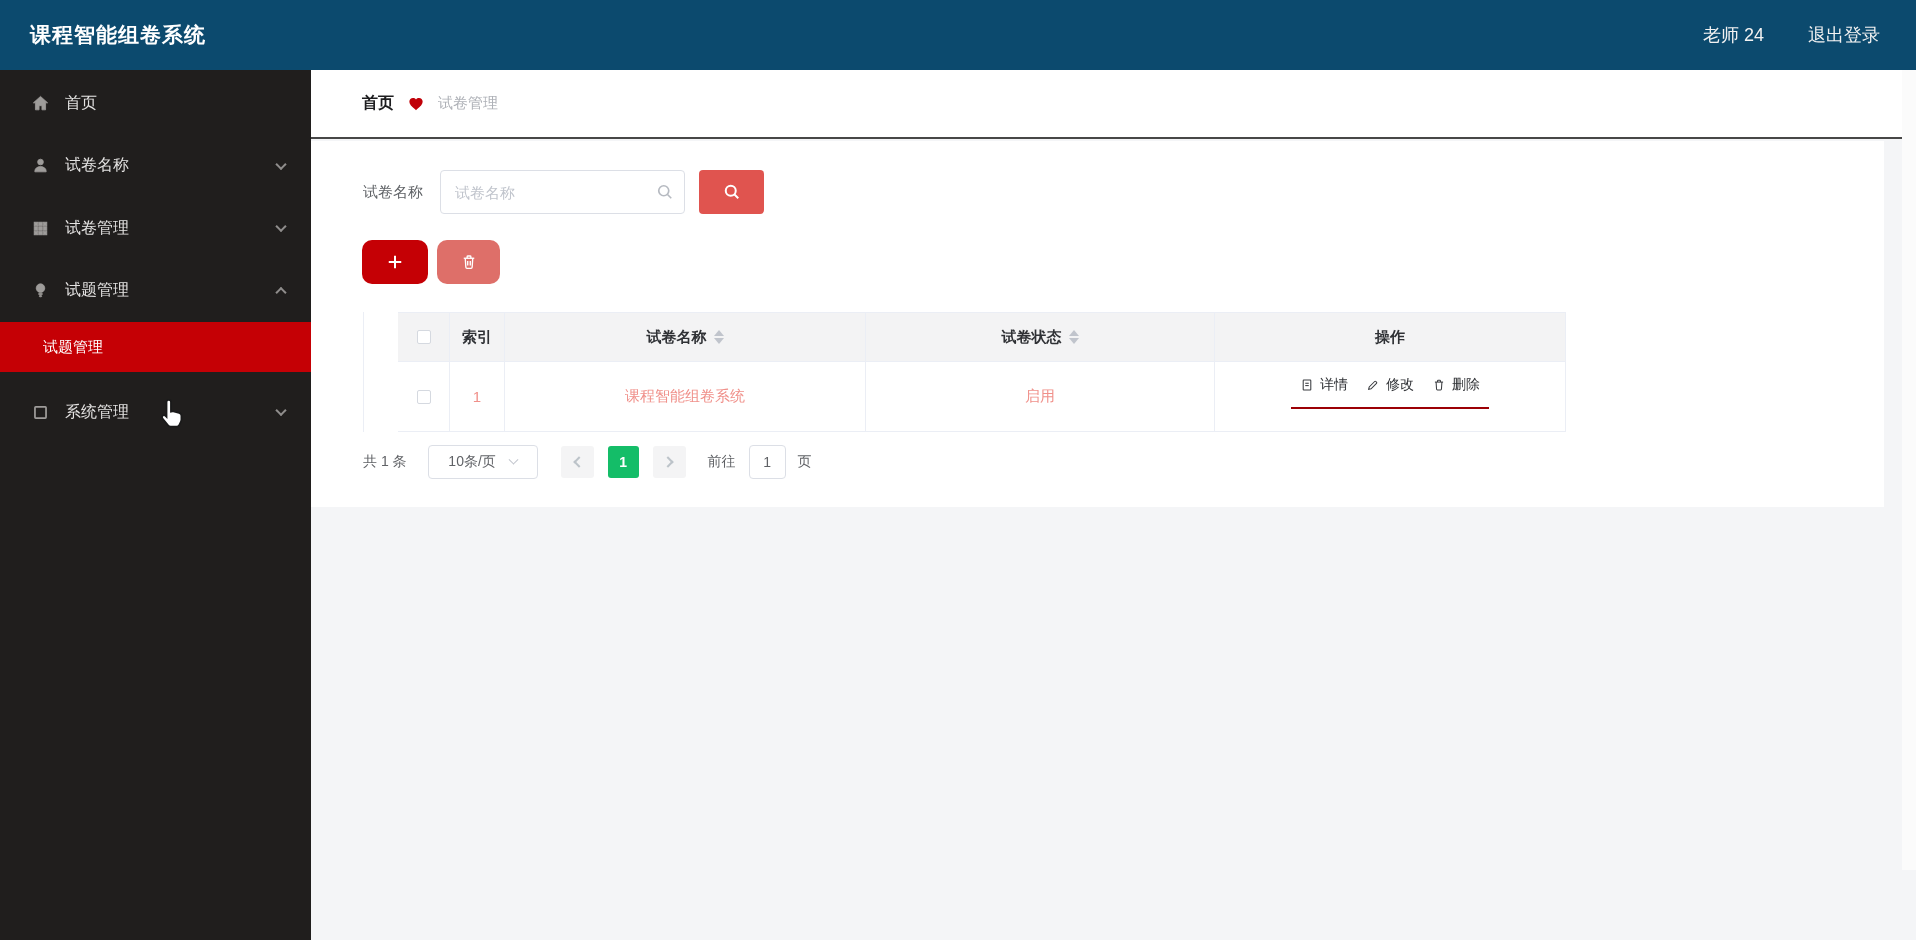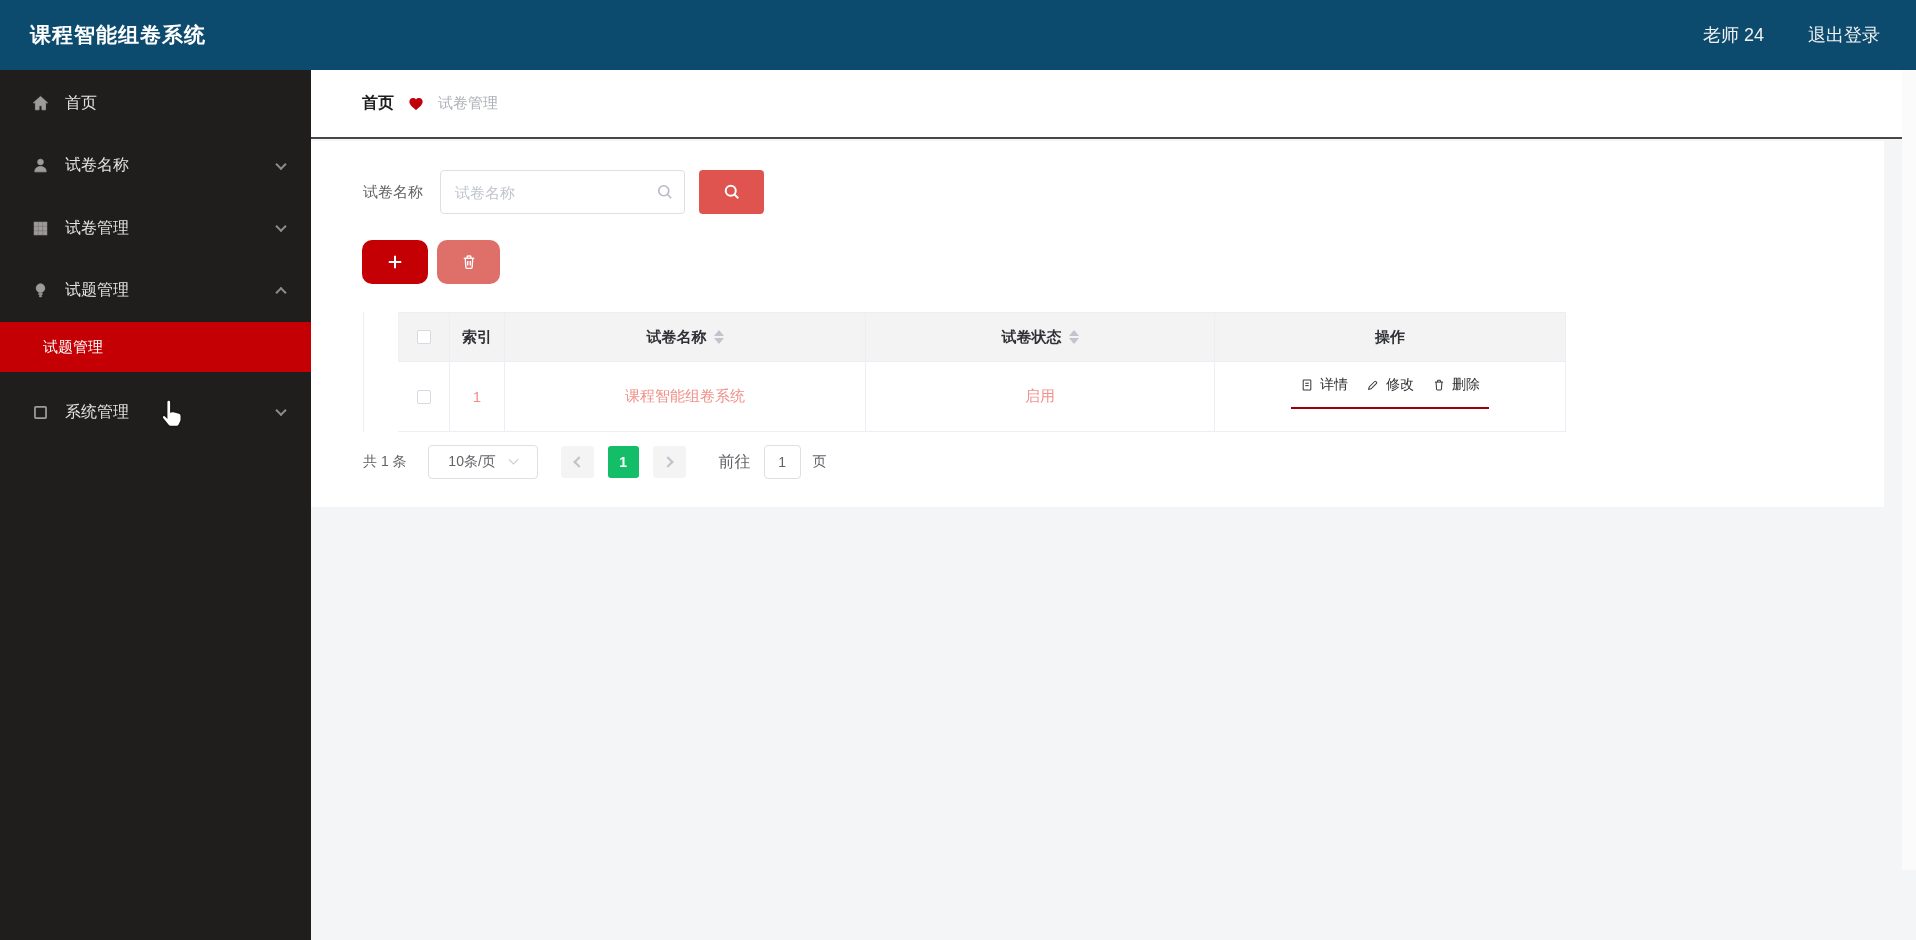--- a/index.html
+++ b/index.html
@@ -91,21 +91,21 @@
   .pg-size .chev2 { width:7px; height:7px; border-right:1.6px solid #c0c4cc; border-bottom:1.6px solid #c0c4cc;
                     transform:rotate(45deg) translate(-2px,-2px); }
   .pg-arrow { margin-left:23px; width:33px; height:32px; background:#f4f4f5; border:none; border-radius:3px;
               display:flex; align-items:center; justify-content:center; cursor:pointer; }
   .pg-arrow.next { margin-left:14px; }
   .pg-arrow .a { width:8px; height:8px; border-right:2px solid #bcc3c9; border-bottom:2px solid #bcc3c9; }
   .pg-arrow .a.left  { transform:rotate(135deg); margin-left:3px; }
   .pg-arrow .a.right { transform:rotate(-45deg); margin-right:3px; }
   .pg-page { margin-left:14px; width:31px; height:32px; background:#14bd68; color:#ffffff; border:none; border-radius:3px;
              font-size:14px; font-weight:bold; cursor:pointer; display:flex; align-items:center; justify-content:center; }
-  .pg-goto { margin-left:33px; font-size:16px; color:#606266; }
+  .pg-goto { margin-left:22px; font-size:14px; color:#606266; }
   .pg-input { margin-left:13px; width:37px; height:34px; border:1px solid #dcdfe6; border-radius:4px; text-align:center;
               font-size:14px; color:#606266; outline:none; font-family:inherit; }
   .pg-unit { margin-left:12px; font-size:14px; color:#606266; }
 </style>
 </head>
 <body>
 
 <div class="stage">
 
   <header class="topbar">

